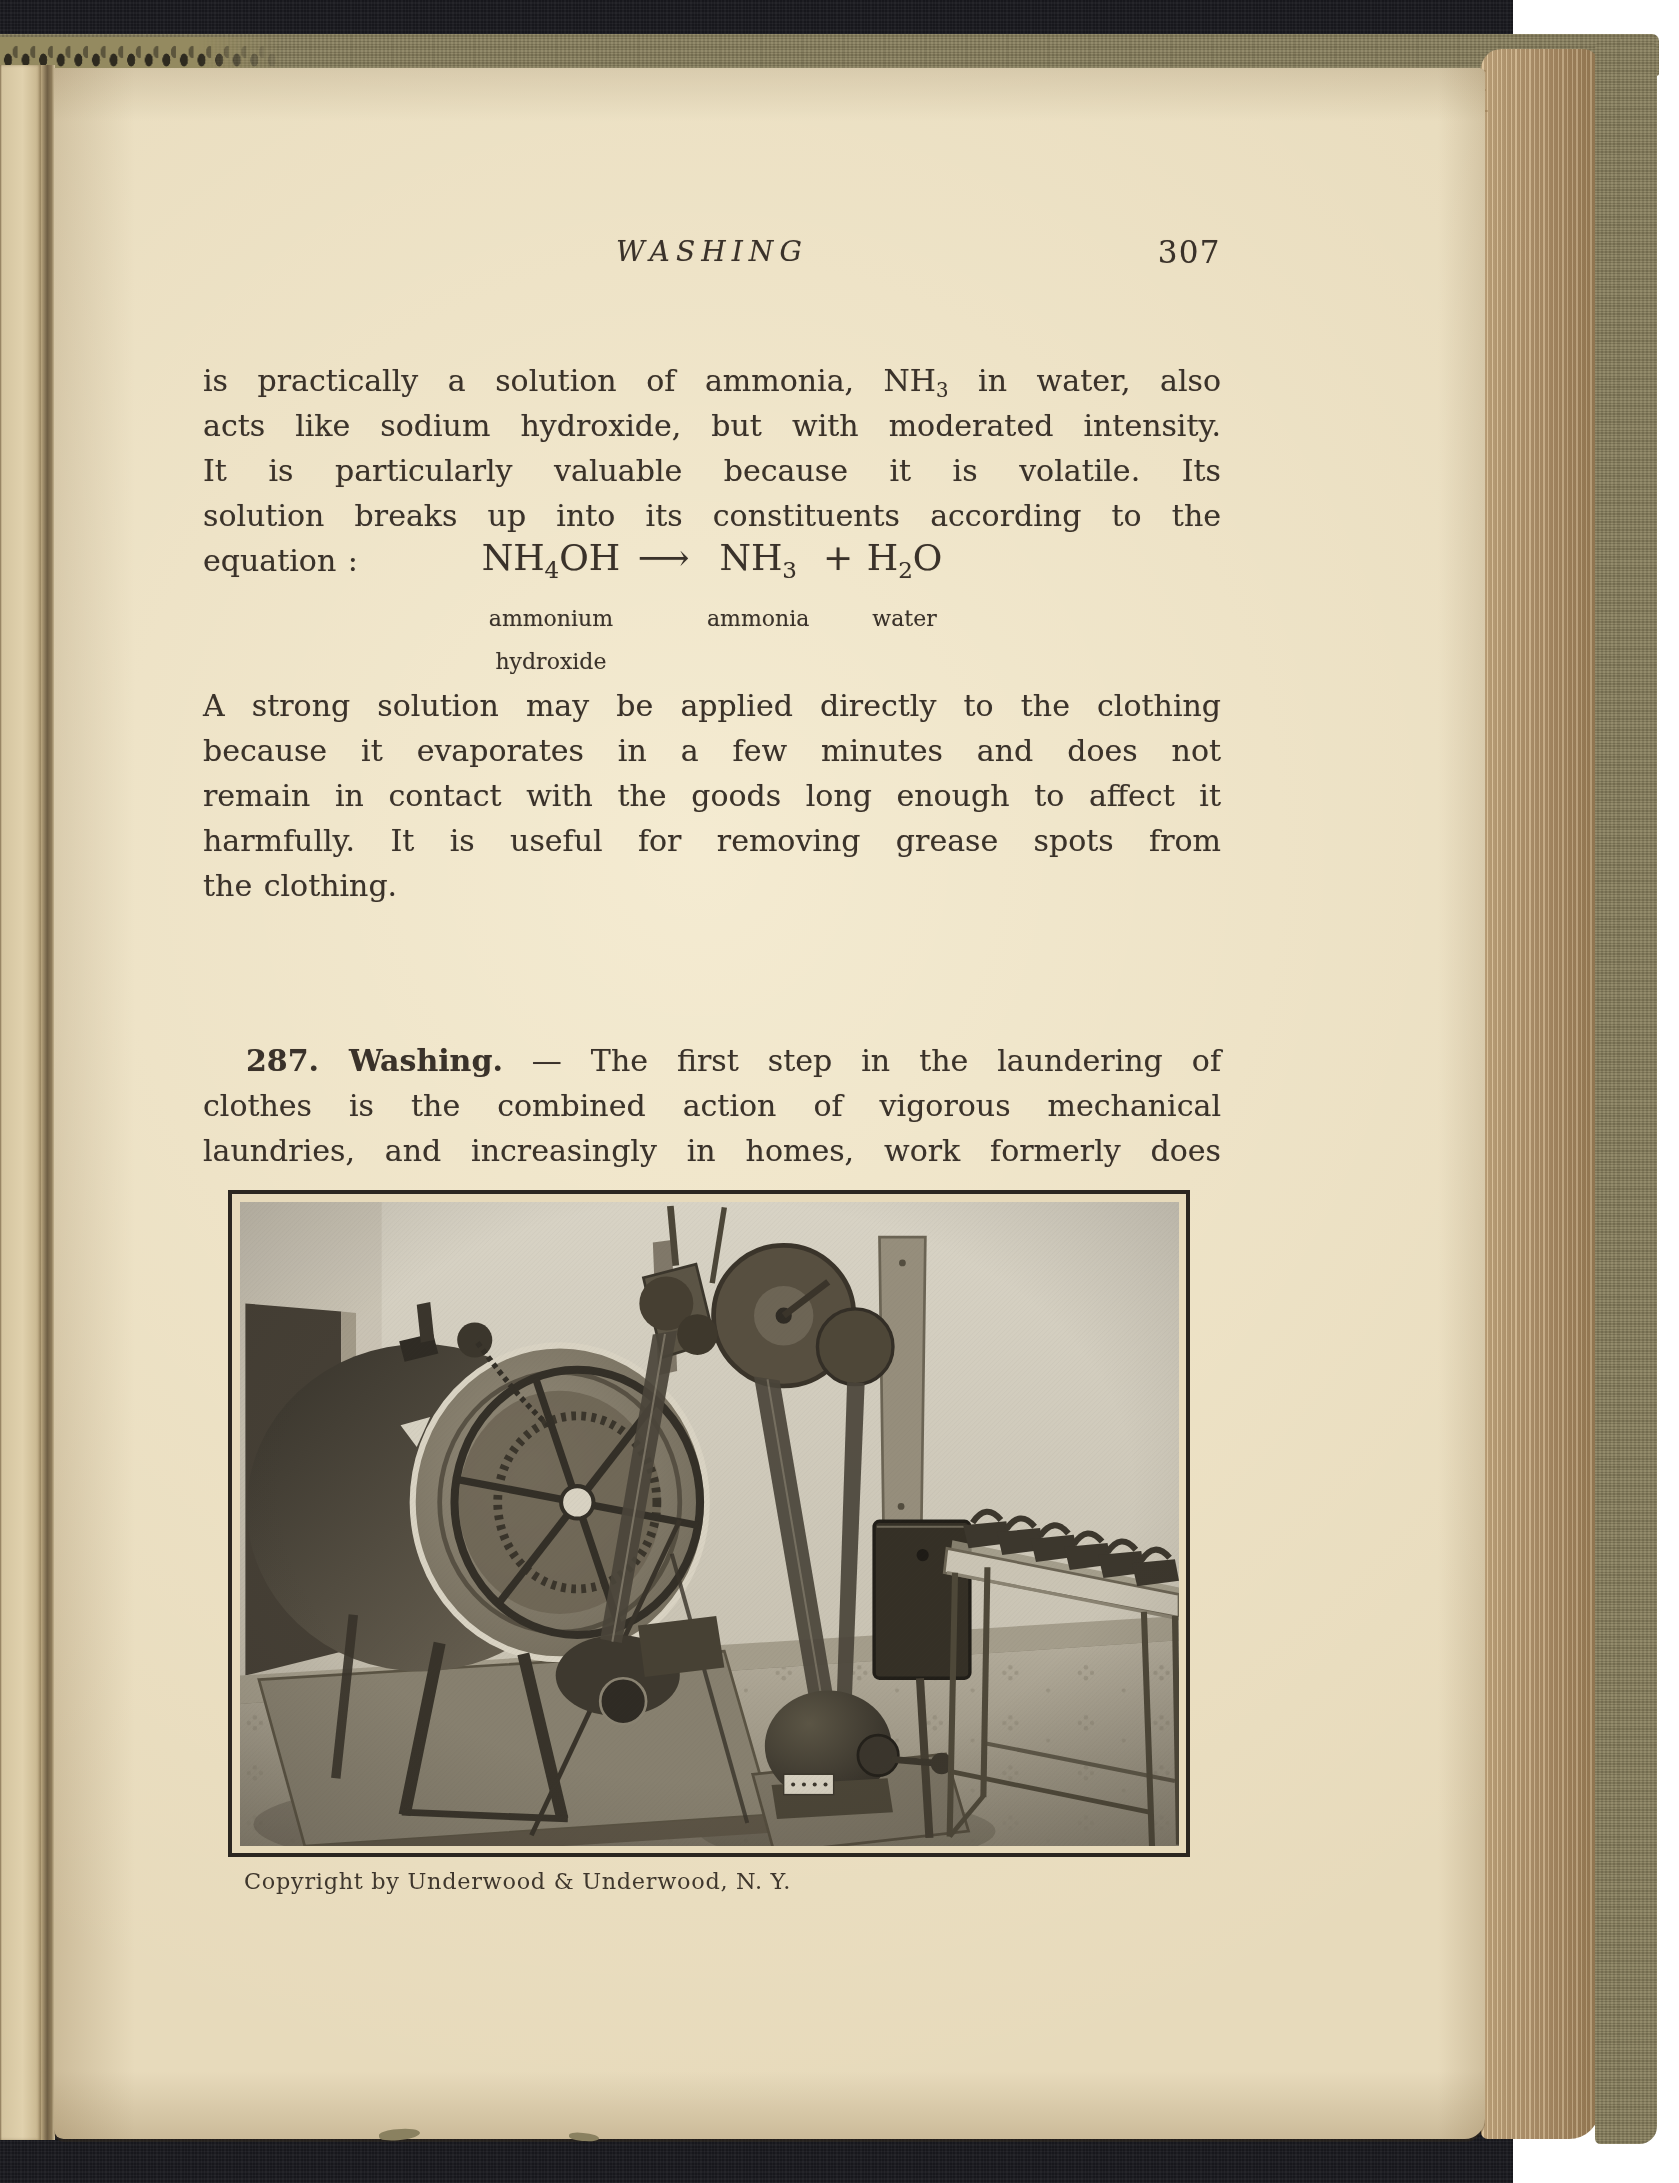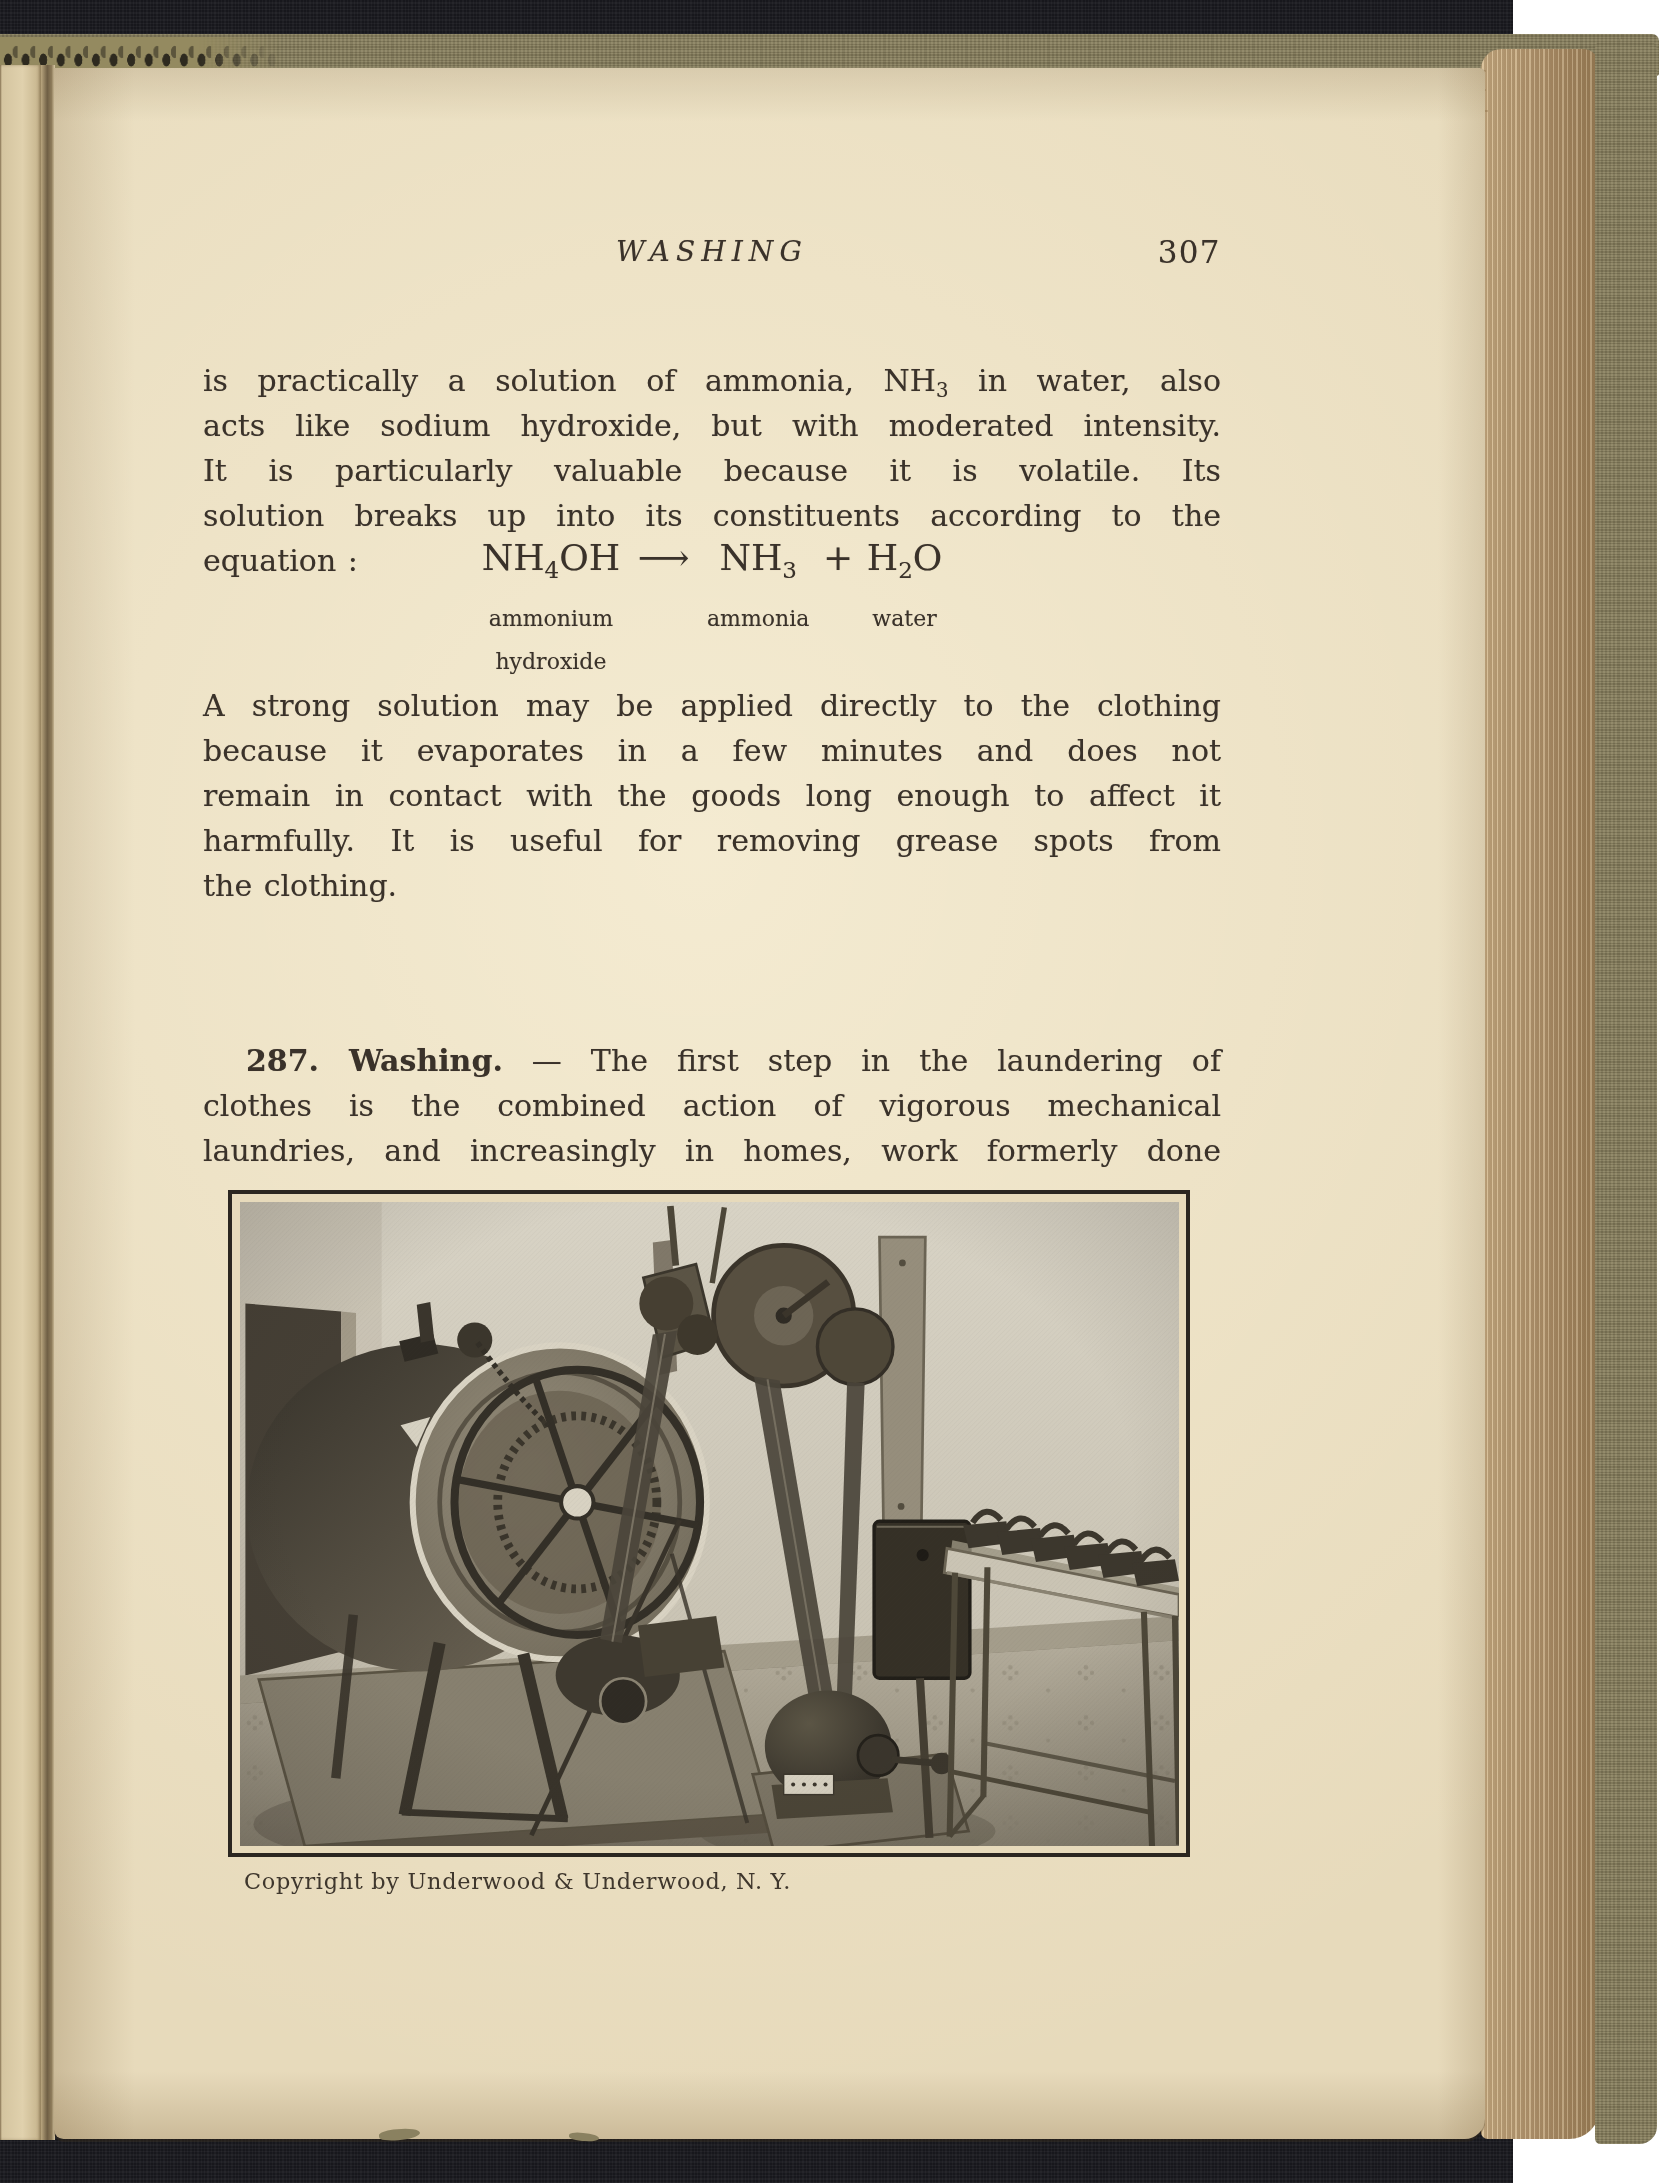--- a/index.html
+++ b/index.html
@@ -137,21 +137,21 @@
       <div class="bline">A strong solution may be applied directly to the clothing</div>
       <div class="bline">because it evaporates in a few minutes and does not</div>
       <div class="bline">remain in contact with the goods long enough to affect it</div>
       <div class="bline">harmfully. It is useful for removing grease spots from</div>
       <div class="bline short">the clothing.</div>
     </div>
 
     <div class="textblock ink" style="top:946px;margin-top:24px;">
       <div class="bline indent"><span class="b">287. Washing.</span><span> — The first step in the laundering of</span></div>
       <div class="bline">clothes is the combined action of vigorous mechanical</div>
-      <div class="bline">laundries, and increasingly in homes, work formerly done</div>
+      <div class="bline">laundries, and increasingly in homes, work formerly does</div>
     </div>
 
     <div class="figure-frame">
       <div class="figure-photo">
         <svg viewBox="0 0 1392 952" preserveAspectRatio="none">
           <defs>
             <linearGradient id="wallG" x1="0" y1="0" x2="0" y2="1">
               <stop offset="0" stop-color="#d8d3c5"></stop>
                 <stop offset="1" stop-color="#c7c1b1"></stop>
             </linearGradient>

